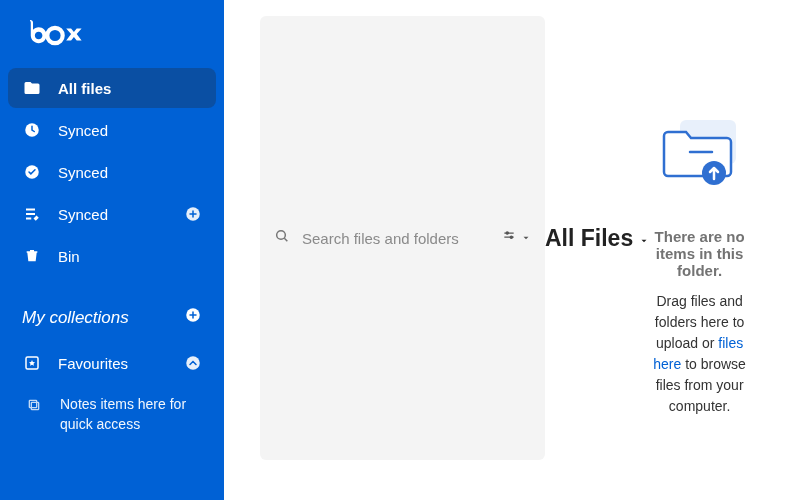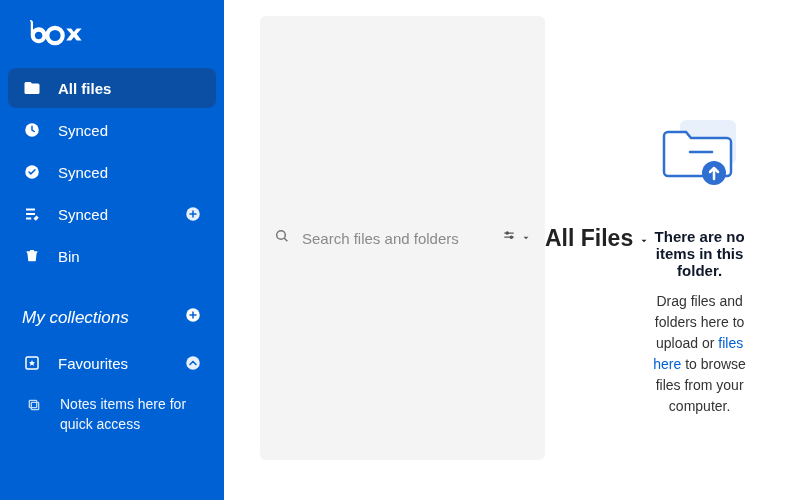--- a/index.html
+++ b/index.html
@@ -20,21 +20,21 @@
 .search-bar { background: #f4f4f4; border-radius: 6px; display: flex; align-items: center; padding: 9px 14px; margin-bottom: 24px; }
 .search-bar .search-icon { color: #767676; margin-right: 12px; }
 .search-bar input { flex: 1; border: none; background: transparent; font-size: 15px; color: #333; outline: none; }
 .search-bar input::placeholder { color: #8a8a8a; }
 .search-bar .filter { color: #555; display: flex; align-items: center; gap: 4px; cursor: pointer; }
 .page-title { display: flex; align-items: center; font-size: 23px; font-weight: 700; color: #222; padding-bottom: 24px; }
 .page-title .caret { margin-left: 6px; }
 .divider { border: none; border-top: 1px solid #eee; }
 .empty-state { flex: 1; display: flex; flex-direction: column; align-items: center; justify-content: center; text-align: center; padding-top: 30px; }
 .empty-state .illus { margin-bottom: 30px; }
-.empty-state .headline { font-weight: 700; font-size: 15px; color: #0f172a; margin-bottom: 12px; }
+.empty-state .headline { font-weight: 700; font-size: 15px; color: #737373; margin-bottom: 12px; }
 .empty-state .sub { font-size: 14px; color: #333; line-height: 1.5; max-width: 420px; }
 .empty-state .sub a { color: #0061d5; text-decoration: none; }
 </style>
 </head>
 <body>
 
 <div class="sidebar">
   <div class="logo">
     <svg viewBox="0 0 84 40" width="70" fill="#fff">
       <path d="M7 3c2 0 3.6 1.6 3.6 3.6v10.2c2-2.2 4.9-3.6 8-3.6 6.2 0 11.2 5 11.2 11.4S24.8 36 18.6 36c-6 0-10.8-4.6-11.2-10.5V6.6C7.4 4.6 5 3 7 3zm11.6 16.6c-3 0-5.4 2.4-5.4 5.4s2.4 5.4 5.4 5.4 5.4-2.4 5.4-5.4-2.4-5.4-5.4-5.4z"></path>

